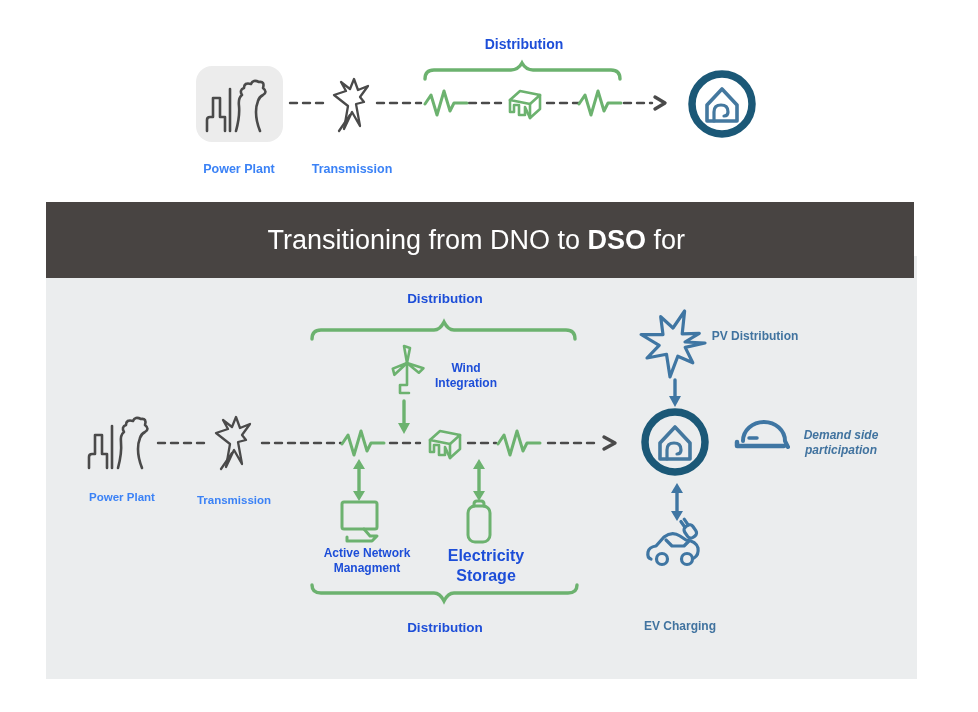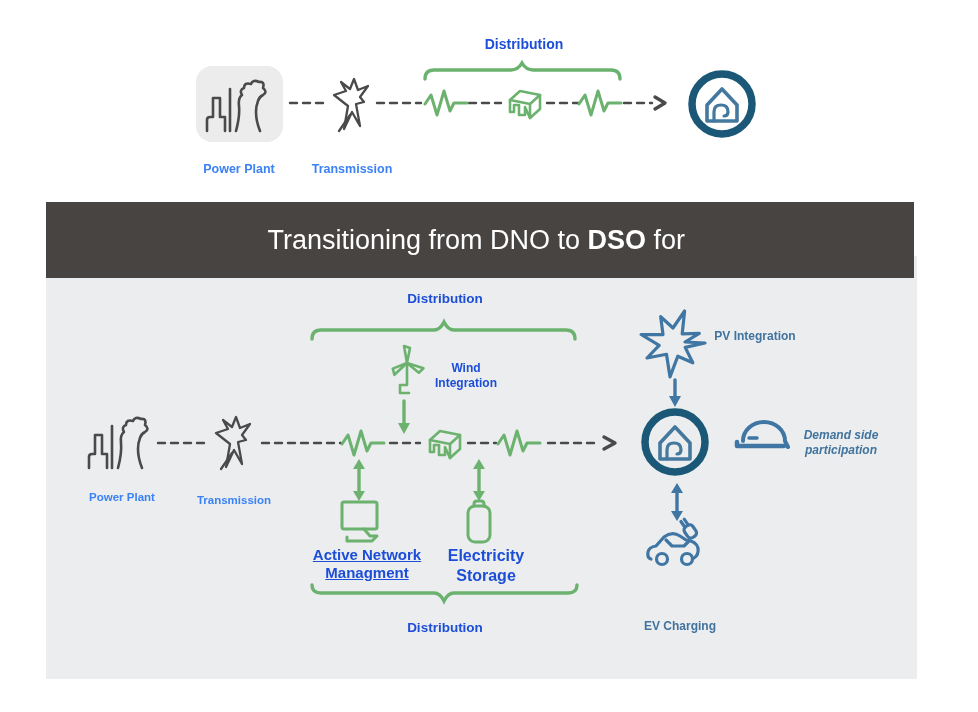--- a/index.html
+++ b/index.html
@@ -168,20 +168,20 @@
   <div id="banner">
     <span class="bn">Transitioning from DNO to </span>
     <span class="bn b">DSO</span>
     <span class="bn"> for </span>
   </div>
 
   <div class="lbl gray" style="left:122px;top:474px;font-size:11.5px;">Power Plant</div>
   <div class="lbl gray" style="left:234px;top:477px;font-size:11.5px;">Transmission</div>
   <div class="lbl green" style="left:445px;top:291px;font-size:13.5px;">Distribution</div>
   <div class="lbl green" style="left:466px;top:361px;font-size:12px;width:90px;">Wind Integration</div>
-  <div class="lbl green" style="left:367px;top:546px;font-size:15px;width:120px;text-decoration:underline;">Active Network Managment</div>
+  <div class="lbl green" style="left:367px;top:546px;font-size:12px;width:120px;">Active Network Managment</div>
   <div class="lbl green" style="left:486px;top:546px;font-size:16px;width:90px;">Electricity Storage</div>
   <div class="lbl green" style="left:445px;top:620px;font-size:13.5px;">Distribution</div>
-  <div class="lbl blue" style="left:755px;top:329px;font-size:12px;width:90px;">PV Integration</div>
+  <div class="lbl blue" style="left:755px;top:329px;font-size:12px;width:90px;">PV Distribution</div>
   <div class="lbl blue" style="left:841px;top:428px;font-size:12px;width:110px;font-style:italic;">Demand side participation</div>
   <div class="lbl blue" style="left:680px;top:587px;font-size:12px;width:110px;margin-top:32px;">EV Charging</div>
 
 </div>
 
 </body></html>

